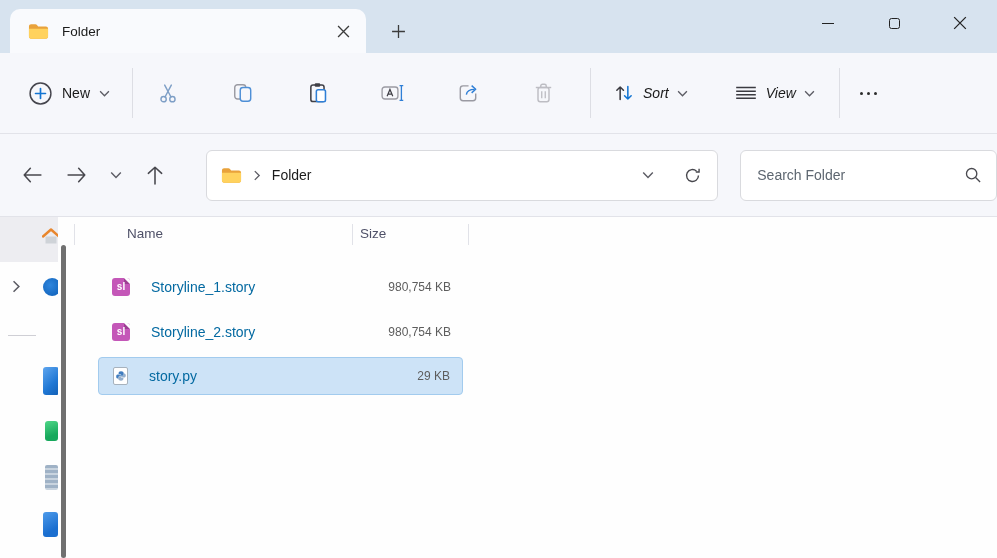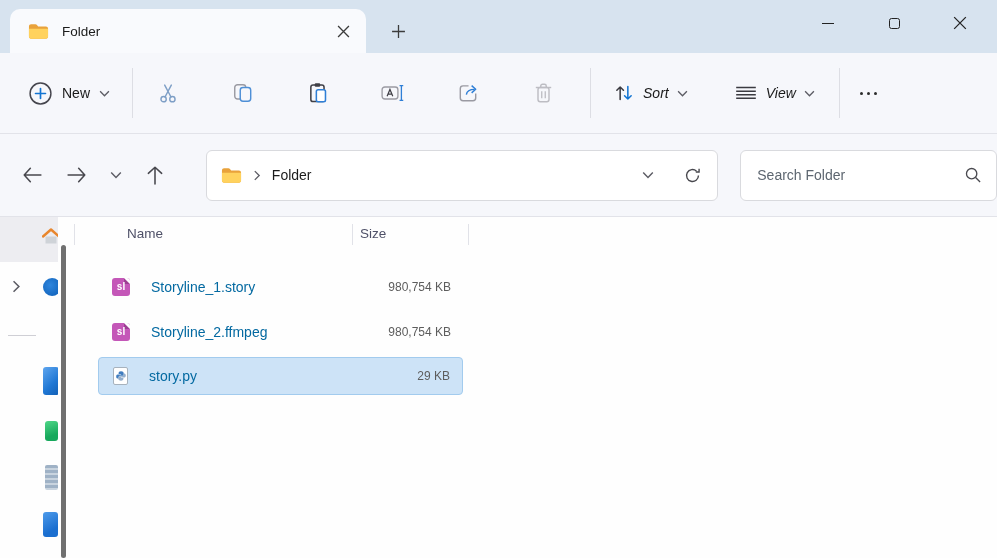--- a/index.html
+++ b/index.html
@@ -346,21 +346,21 @@
         <span class="fname">Storyline_1.story</span>
         <span class="fsize">980,754 KB</span>
       </div>
 
       <div class="row" style="top:96px;">
         <span class="icon-storyline">
           <span class="fold2"></span>
           <span class="fold"></span>
           <span class="sl-text">sl</span>
         </span>
-        <span class="fname">Storyline_2.ffmpeg</span>
+        <span class="fname">Storyline_2.story</span>
         <span class="fsize">980,754 KB</span>
       </div>
 
       <div class="row selected focused" style="top:140px;">
         <span class="icon-python">
           <svg width="10" height="10" viewBox="0 0 10 10">
             <path d="M5 .3C3.2.3 2.6 1.1 2.6 2.2v.9h2.5v.5H1.6C.6 3.6.2 4.5.2 5.5s.4 2 1.4 2h1V6.3c0-.9.8-1.5 1.7-1.5h2.1c.8 0 1.3-.6 1.3-1.4V2.2C7.7 1.1 6.8.3 5 .3z" fill="#3f7cbf"></path>
             <path d="M5 9.7c1.8 0 2.4-.8 2.4-1.9v-.9H4.9v-.5h3.5c1 0 1.4-.9 1.4-1.9s-.4-2-1.4-2h-1v1.2c0 .9-.8 1.5-1.7 1.5H3.6c-.8 0-1.3.6-1.3 1.4v1.2c0 1.1.9 1.9 2.7 1.9z" fill="#93aecd"></path>
           </svg>
         </span>

